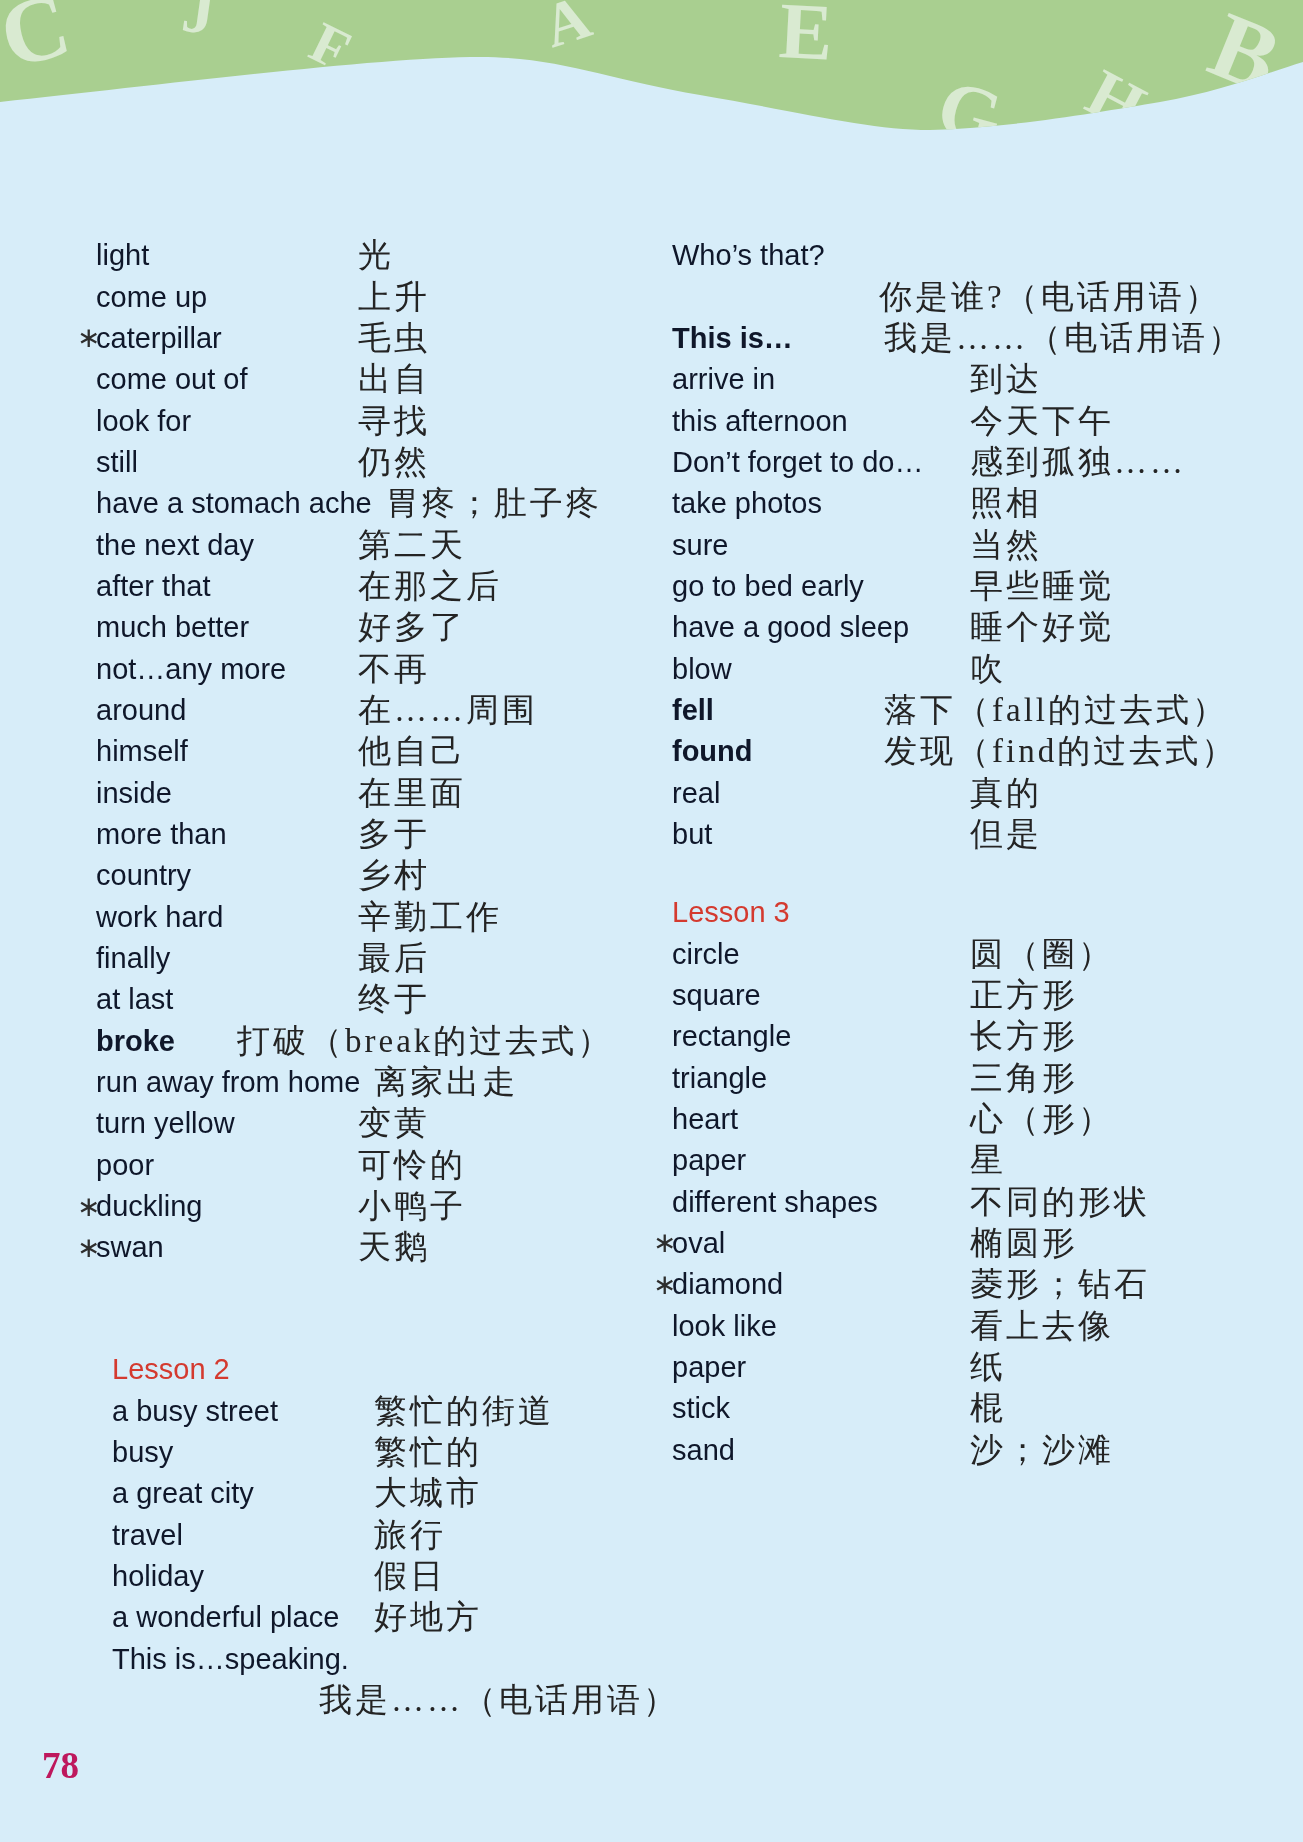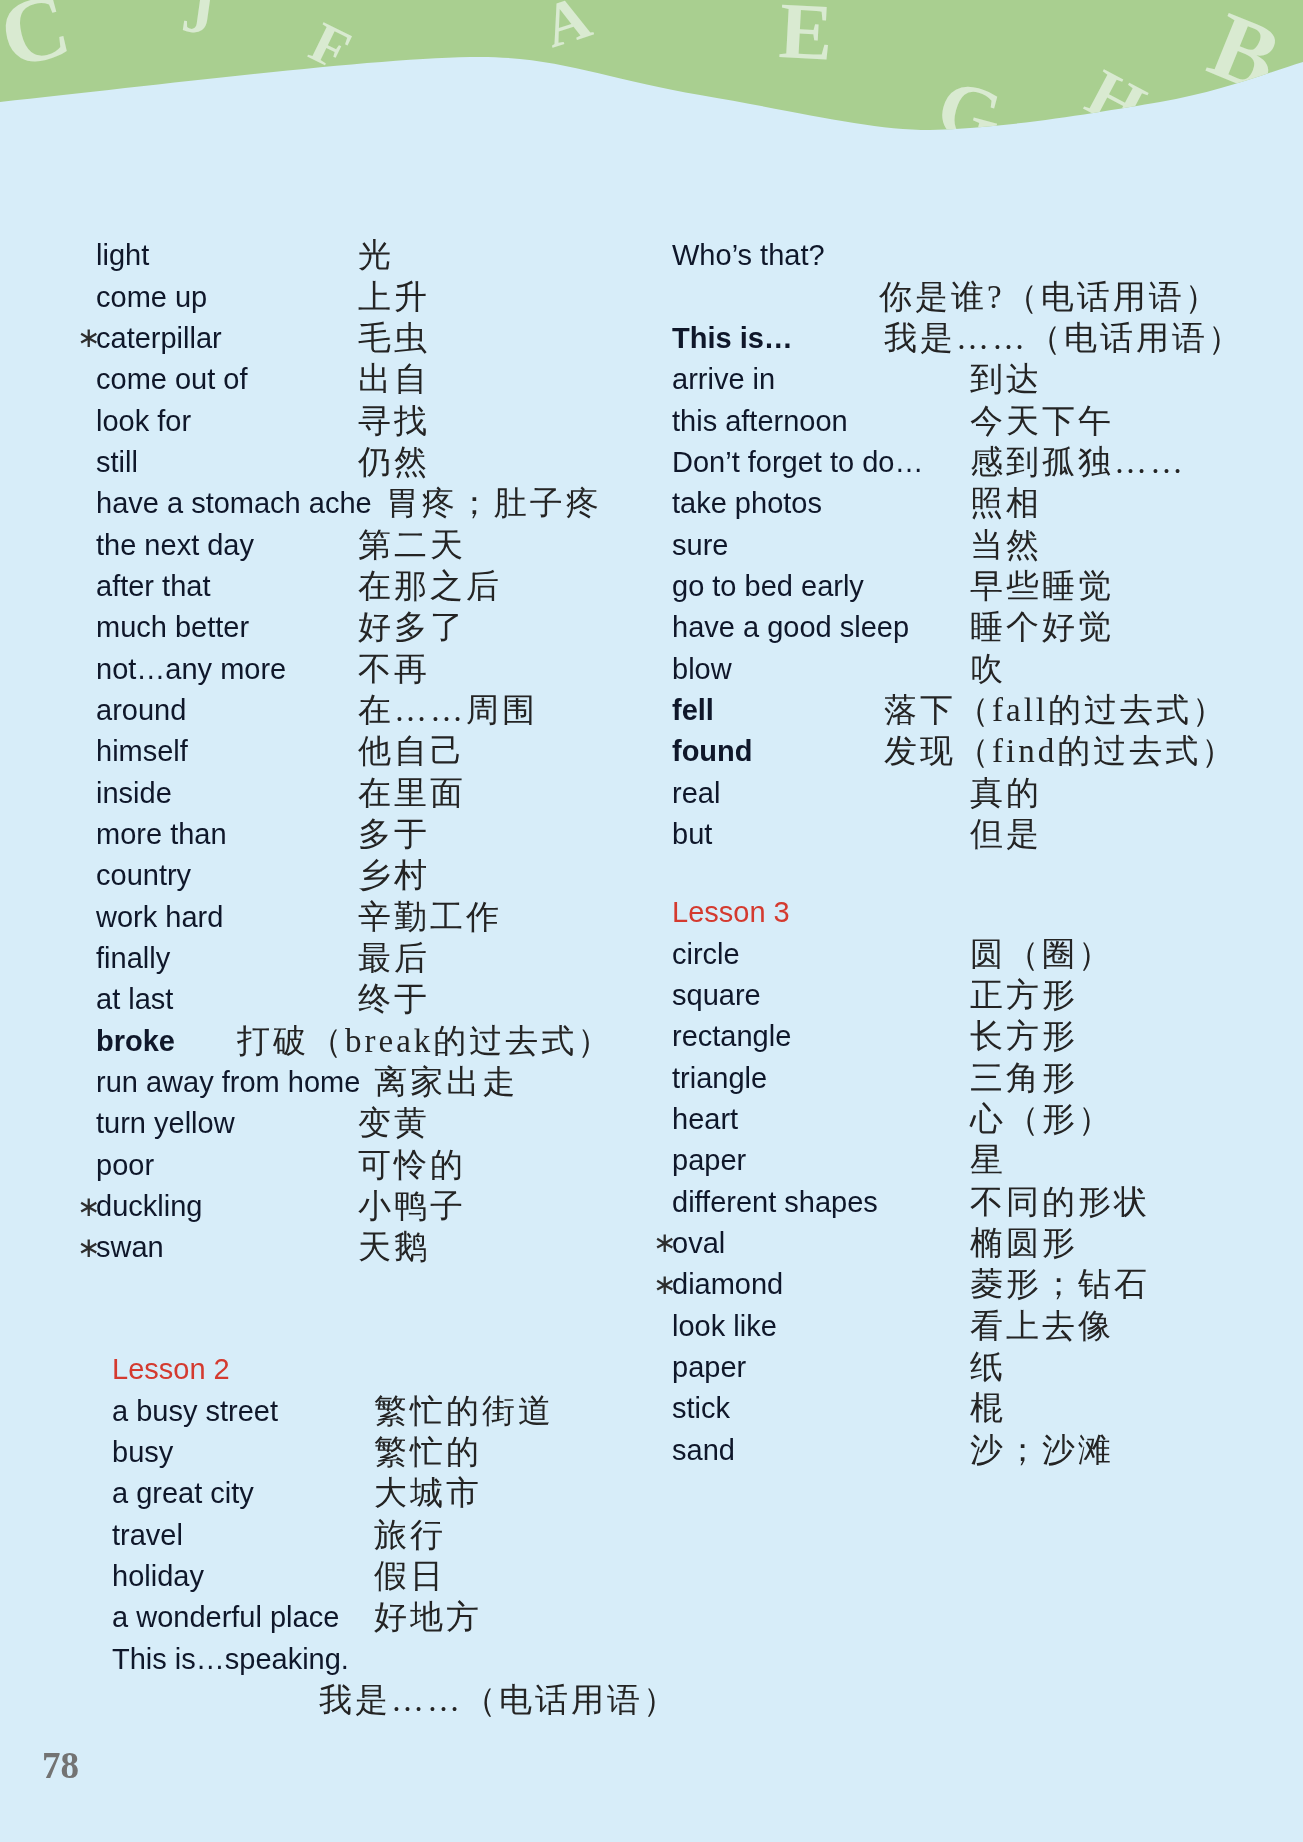--- a/index.html
+++ b/index.html
@@ -22,21 +22,21 @@
   .col-right-1 .tight .en,.col-right-2 .tight .en{min-width:198px;}
   .zh{
     font-family:"Liberation Serif","DejaVu Serif",serif;
     font-size:33px;color:#242424;letter-spacing:3px;margin-left:14px;line-height:1;
   }
   .zh-indent{padding-left:193px;}
   .lesson .heading{font-size:29px;color:#d43a2f;}
   .pagenum{
     position:absolute;left:42px;top:1744px;
     font-family:"Liberation Serif","DejaVu Serif",serif;
-    font-weight:bold;font-size:37px;color:#737373;
+    font-weight:bold;font-size:37px;color:#be185d;
   }
 </style>
 </head>
 <body>
 
 <div class="page">
 
   <svg class="band" width="1303" height="140" viewBox="0 0 1303 140" aria-hidden="true">
     <defs>
       <clipPath id="wclip">

